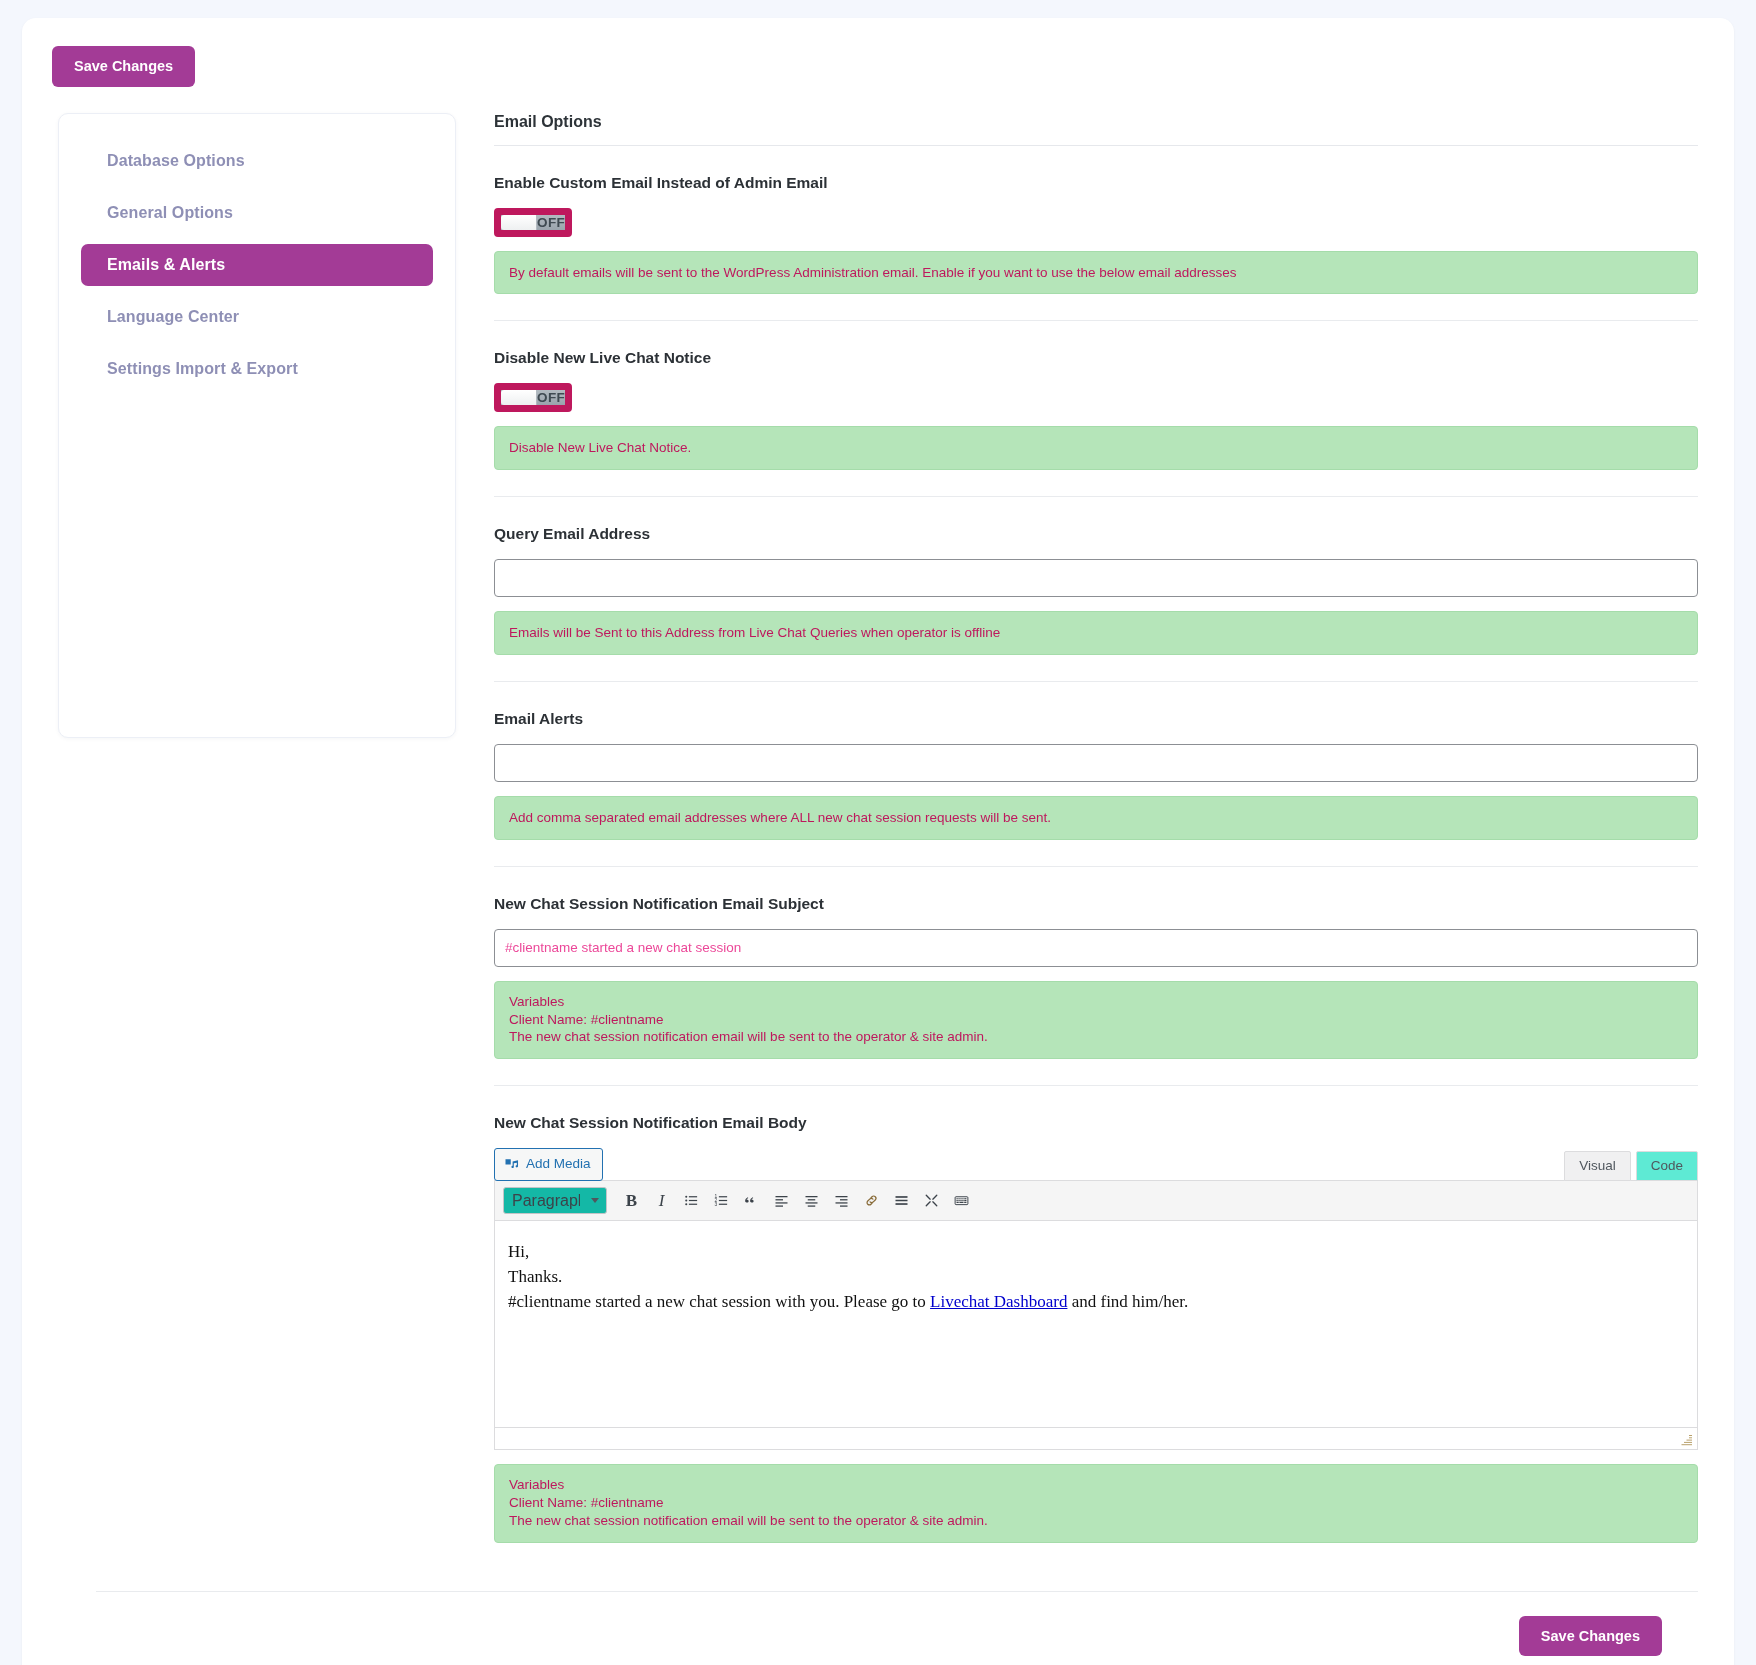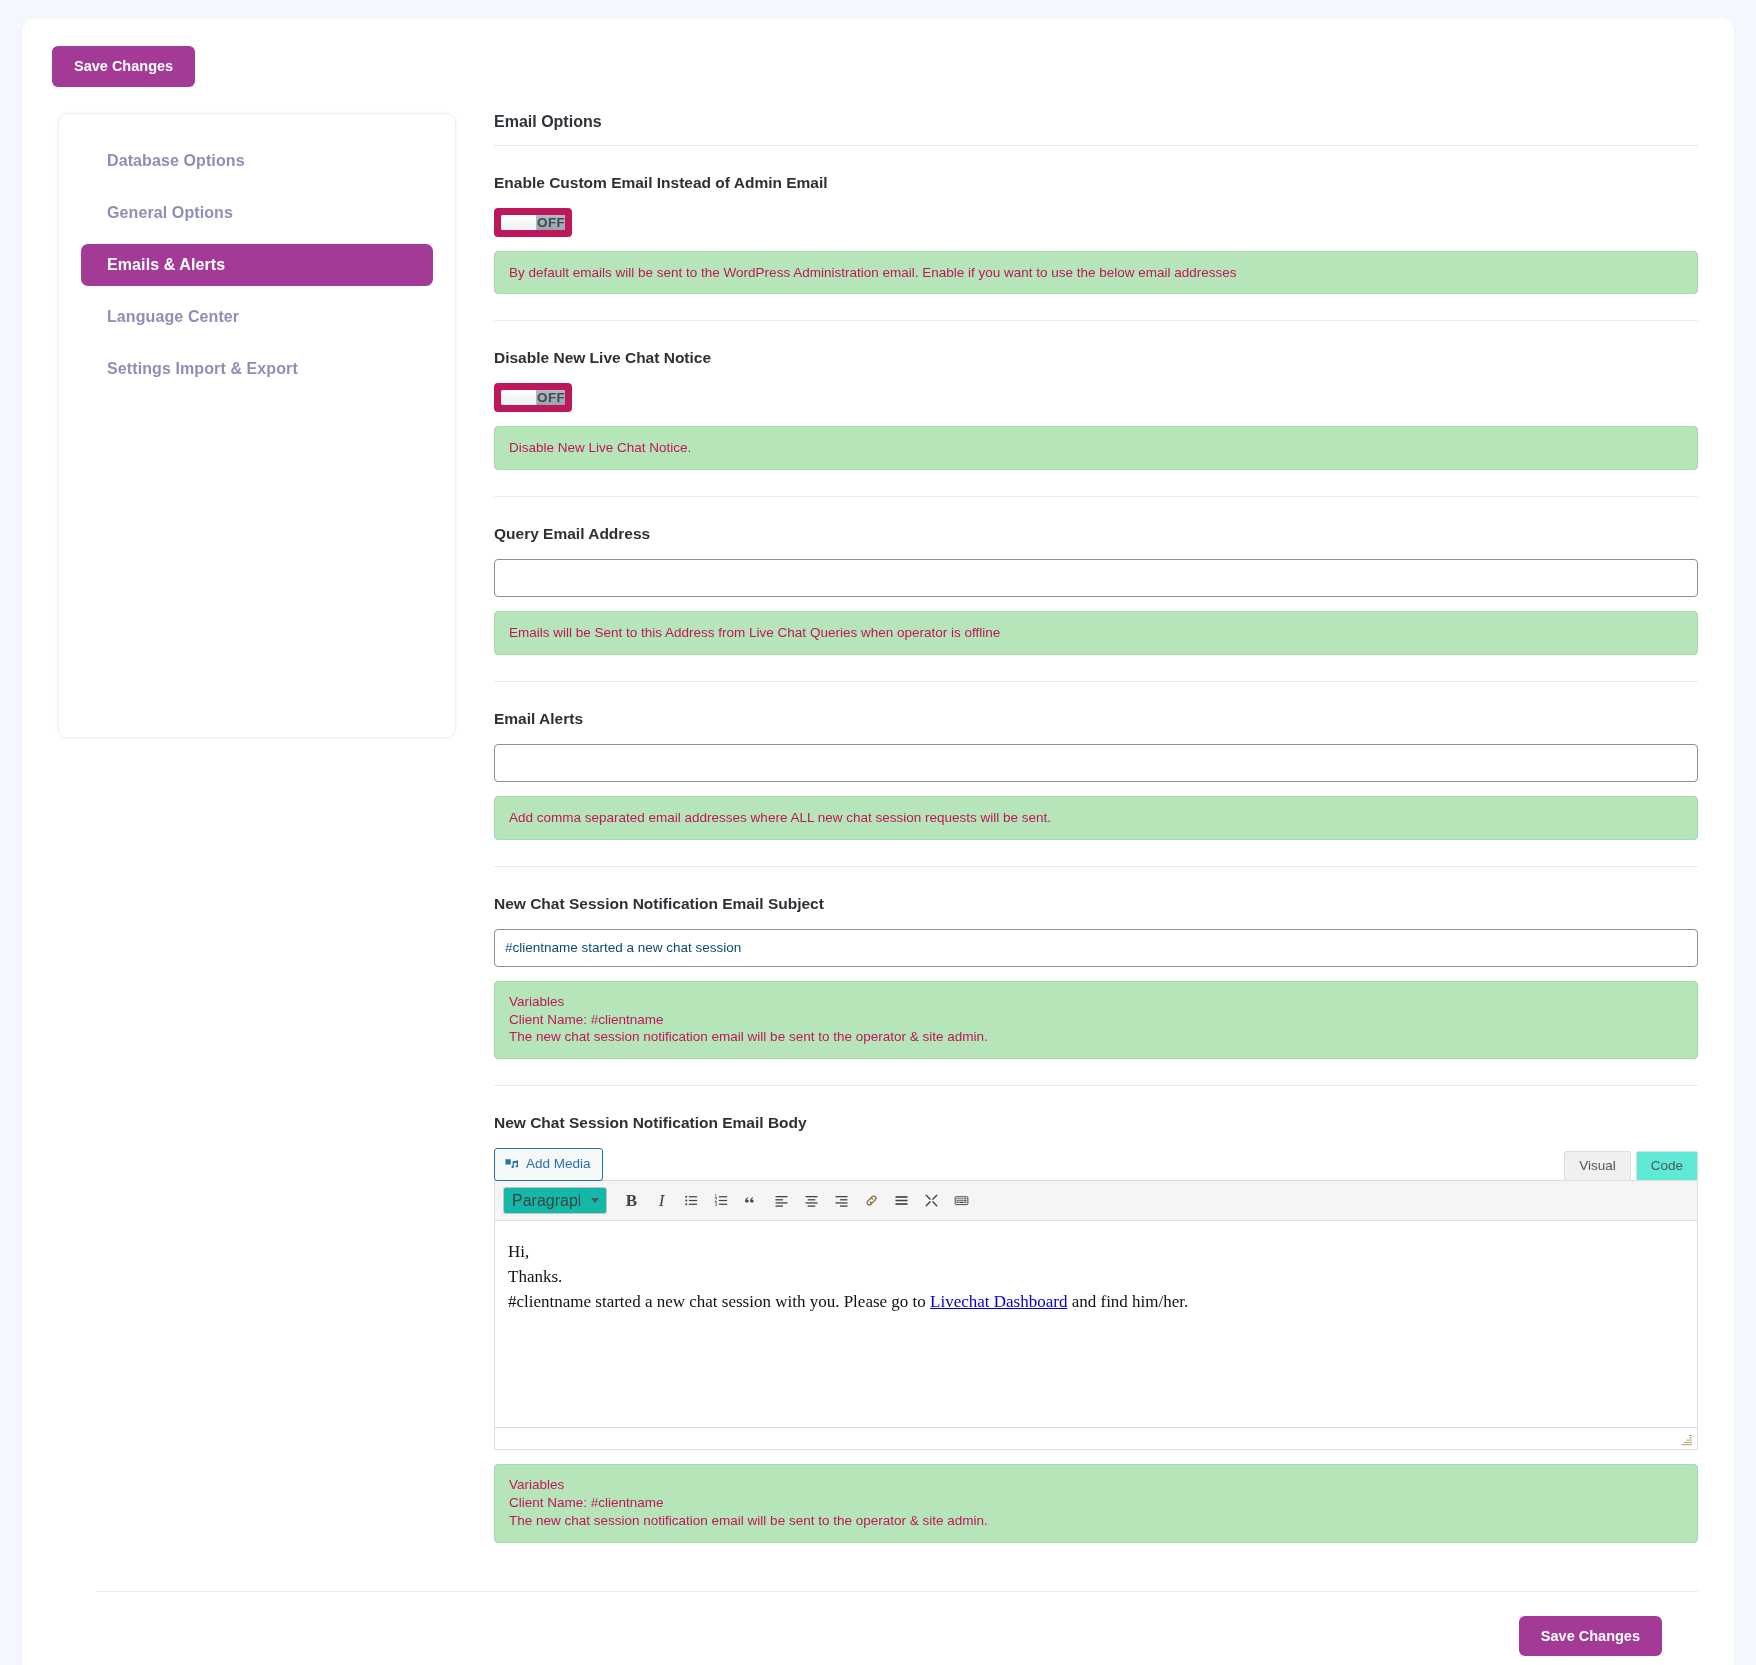--- a/index.html
+++ b/index.html
@@ -167,21 +167,21 @@
 
   
   .text-input {
     display: block;
     width: 100%;
     height: 23px;
     border: 1px solid #8c8f94;
     border-radius: 4px;
     background: #ffffff;
     font-size: 13.5px;
-    color: #0c4a6e;
+    color: #ec4899;
     padding: 18px 10px;
     font-family: "Liberation Sans", sans-serif;
     outline: none;
   }
 
   
   .editor-top {
     display: flex;
     align-items: flex-end;
     justify-content: space-between;

